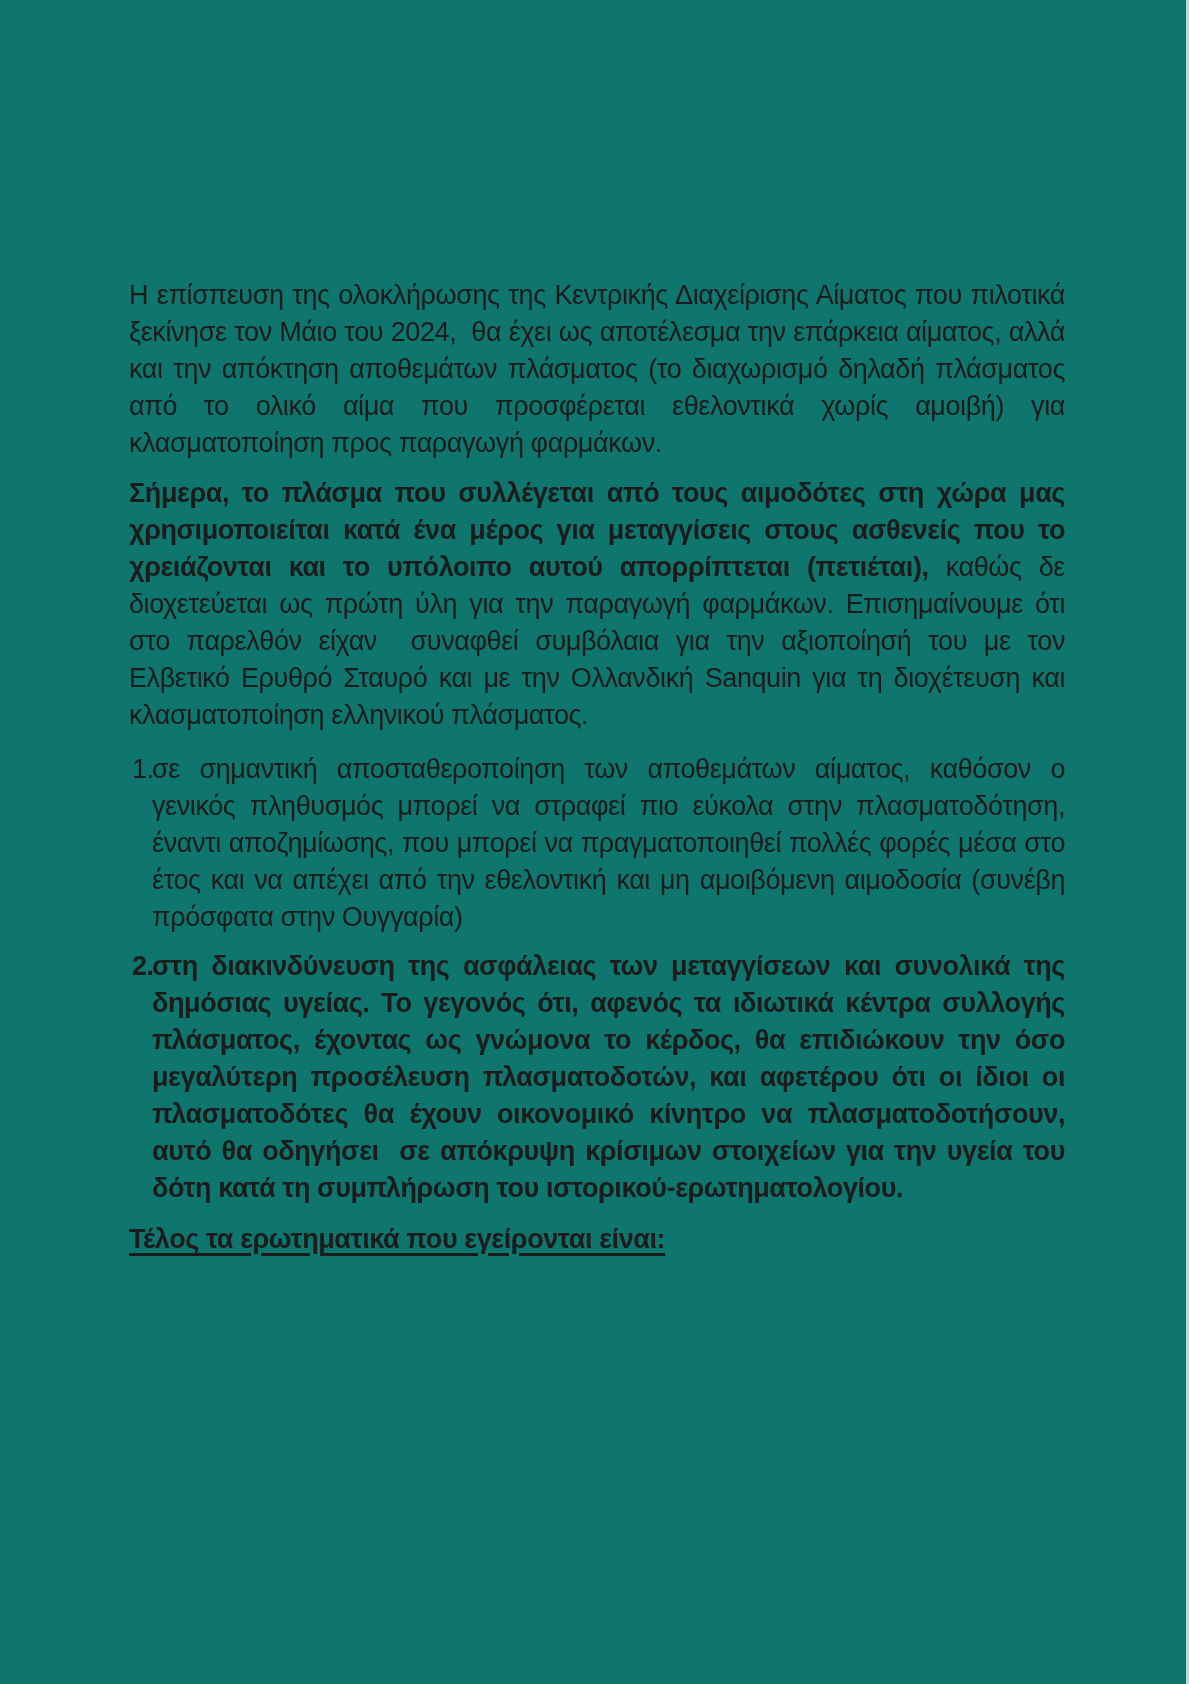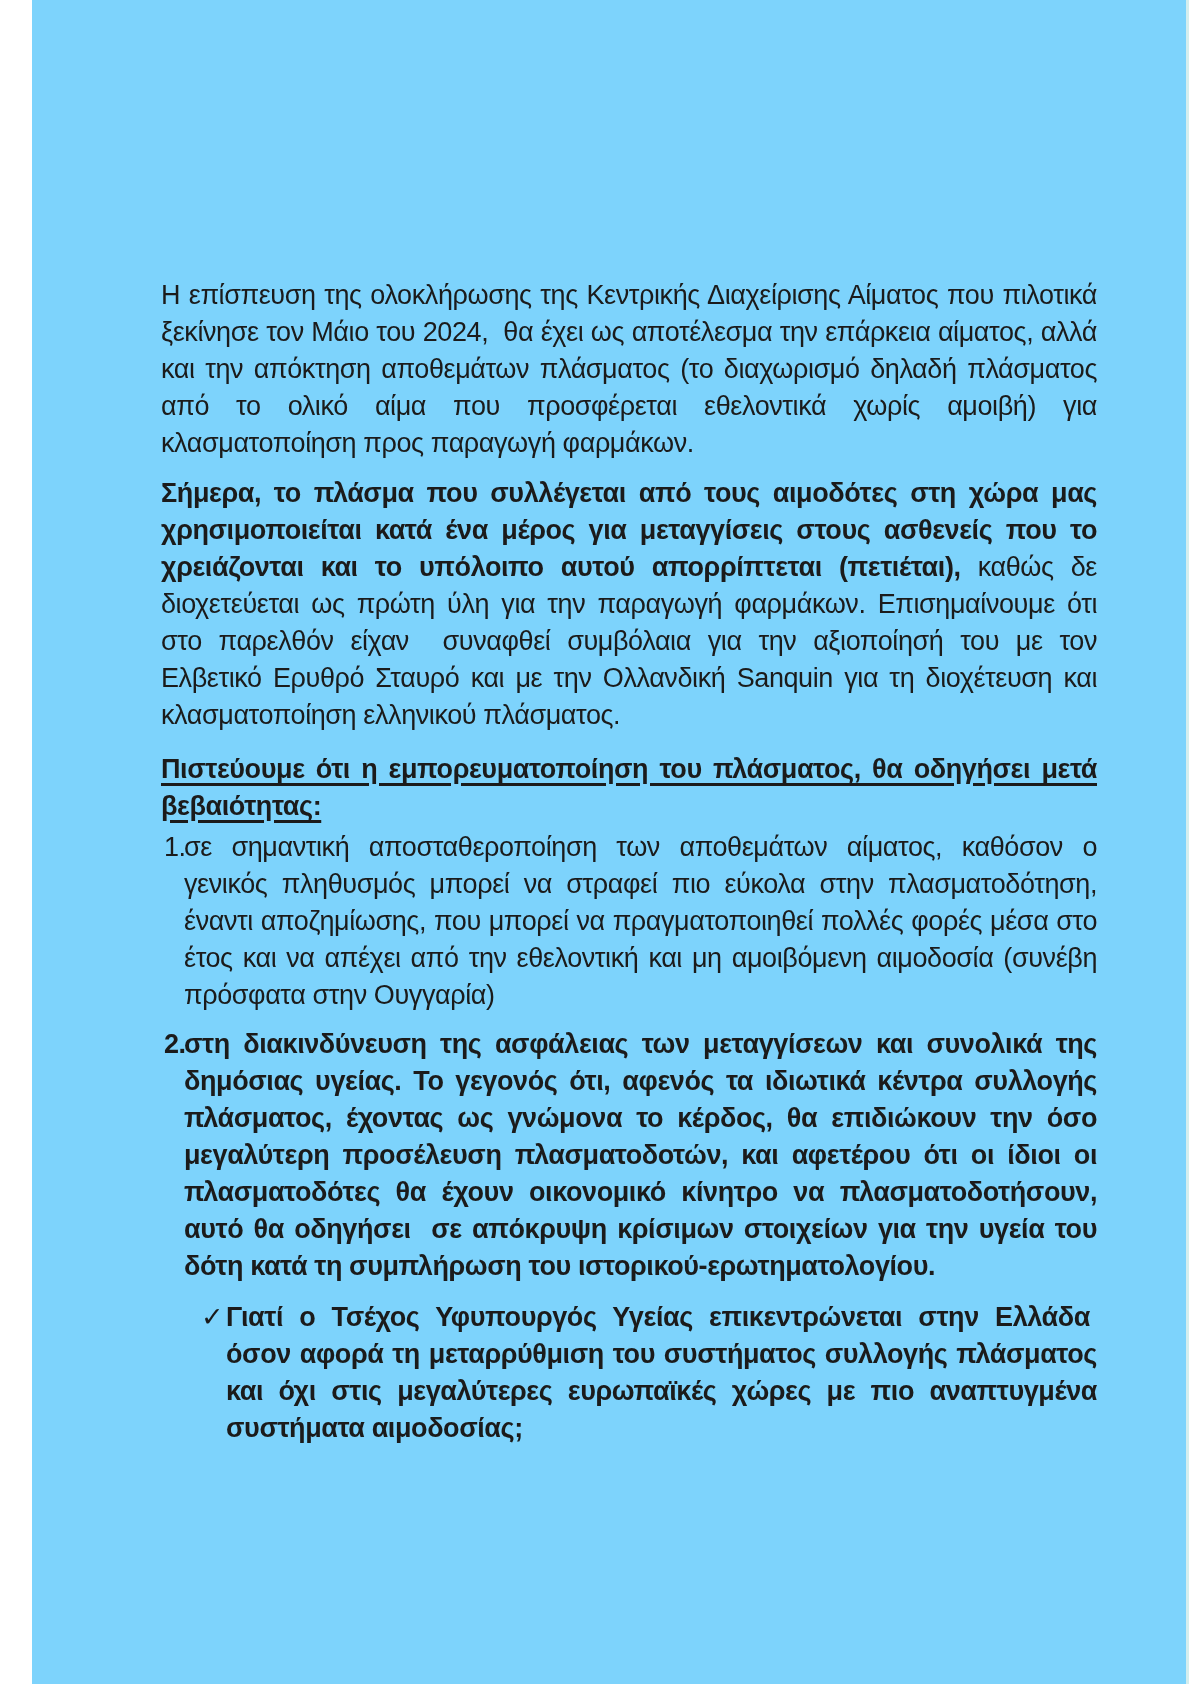--- a/index.html
+++ b/index.html
@@ -11,23 +11,22 @@
     width: 1189px;
     height: 1684px;
     position: relative;
     font-family: "Liberation Sans", "DejaVu Sans", sans-serif;
     color: #1b1b1b;
     -webkit-font-smoothing: antialiased;
   }
   .page {
     position: absolute;
     inset: 0;
-    background: #7dd3fc;
+    background: #0f766e;
     overflow: hidden;
-    margin-left: 32px;
   }
   
   .scan-edge {
     position: absolute;
     top: 0;
     right: 0;
     width: 3px;
     height: 100%;
     background: #eaf5ea;
     opacity: .8;
@@ -88,23 +87,22 @@
 
 <div class="page">
   <div class="scan-edge"></div>
 
   <div class="content">
 
     <p class="block mb13">Η επίσπευση της ολοκλήρωσης της Κεντρικής Διαχείρισης Αίματος που πιλοτικά ξεκίνησε τον Μάιο του 2024,&nbsp; θα έχει ως αποτέλεσμα την επάρκεια αίματος, αλλά και την απόκτηση αποθεμάτων πλάσματος (το διαχωρισμό δηλαδή πλάσματος από το ολικό αίμα που προσφέρεται εθελοντικά χωρίς αμοιβή) για κλασματοποίηση προς παραγωγή φαρμάκων.</p>
 
     <p class="block mb17"><span class="bold">Σήμερα, το πλάσμα που συλλέγεται από τους αιμοδότες στη χώρα μας χρησιμοποιείται κατά ένα μέρος για μεταγγίσεις στους ασθενείς που το χρειάζονται και το υπόλοιπο αυτού απορρίπτεται (πετιέται),</span><span> καθώς δε διοχετεύεται ως πρώτη ύλη για την παραγωγή φαρμάκων. Επισημαίνουμε ότι στο παρελθόν είχαν&nbsp; συναφθεί συμβόλαια για την αξιοποίησή του με τον Ελβετικό Ερυθρό Σταυρό και με την Ολλανδική Sanquin για τη διοχέτευση και κλασματοποίηση ελληνικού πλάσματος.</span></p>
 
-    <p class="block heading mb4">Πιστεύουμε ότι η εμπορευματοποίηση του πλάσματος, θα οδηγήσει μετά βεβαιότητας:</p>
 
     <div class="block num-item mb12"><span class="num-marker">1.</span><span>σε σημαντική αποσταθεροποίηση των αποθεμάτων αίματος, καθόσον ο γενικός πληθυσμός μπορεί να στραφεί πιο εύκολα στην πλασματοδότηση, έναντι αποζημίωσης, που μπορεί να πραγματοποιηθεί πολλές φορές μέσα στο έτος και να απέχει από την εθελοντική και μη αμοιβόμενη αιμοδοσία (συνέβη πρόσφατα στην Ουγγαρία)</span></div>
 
     <div class="block num-item mb14"><span class="num-marker">2.</span><span>στη διακινδύνευση της ασφάλειας των μεταγγίσεων και συνολικά της δημόσιας υγείας. Το γεγονός ότι, αφενός τα ιδιωτικά κέντρα συλλογής πλάσματος, έχοντας ως γνώμονα το κέρδος, θα επιδιώκουν την όσο μεγαλύτερη προσέλευση πλασματοδοτών, και αφετέρου ότι οι ίδιοι οι πλασματοδότες θα έχουν οικονομικό κίνητρο να πλασματοδοτήσουν, αυτό θα οδηγήσει&nbsp; σε απόκρυψη κρίσιμων στοιχείων για την υγεία του δότη κατά τη συμπλήρωση του ιστορικού-ερωτηματολογίου.</span></div>
 
+    <p class="block heading mb8">Τέλος τα ερωτηματικά που εγείρονται είναι:</p>
 
-    <div class="block check-item"><span class="check-marker">✓</span><span>Γιατί ο Τσέχος Υφυπουργός Υγείας επικεντρώνεται στην Ελλάδα&nbsp; όσον αφορά τη μεταρρύθμιση του συστήματος συλλογής πλάσματος και όχι στις μεγαλύτερες ευρωπαϊκές χώρες με πιο αναπτυγμένα συστήματα αιμοδοσίας;</span></div>
 
   </div>
 </div>
 
 </body></html>

